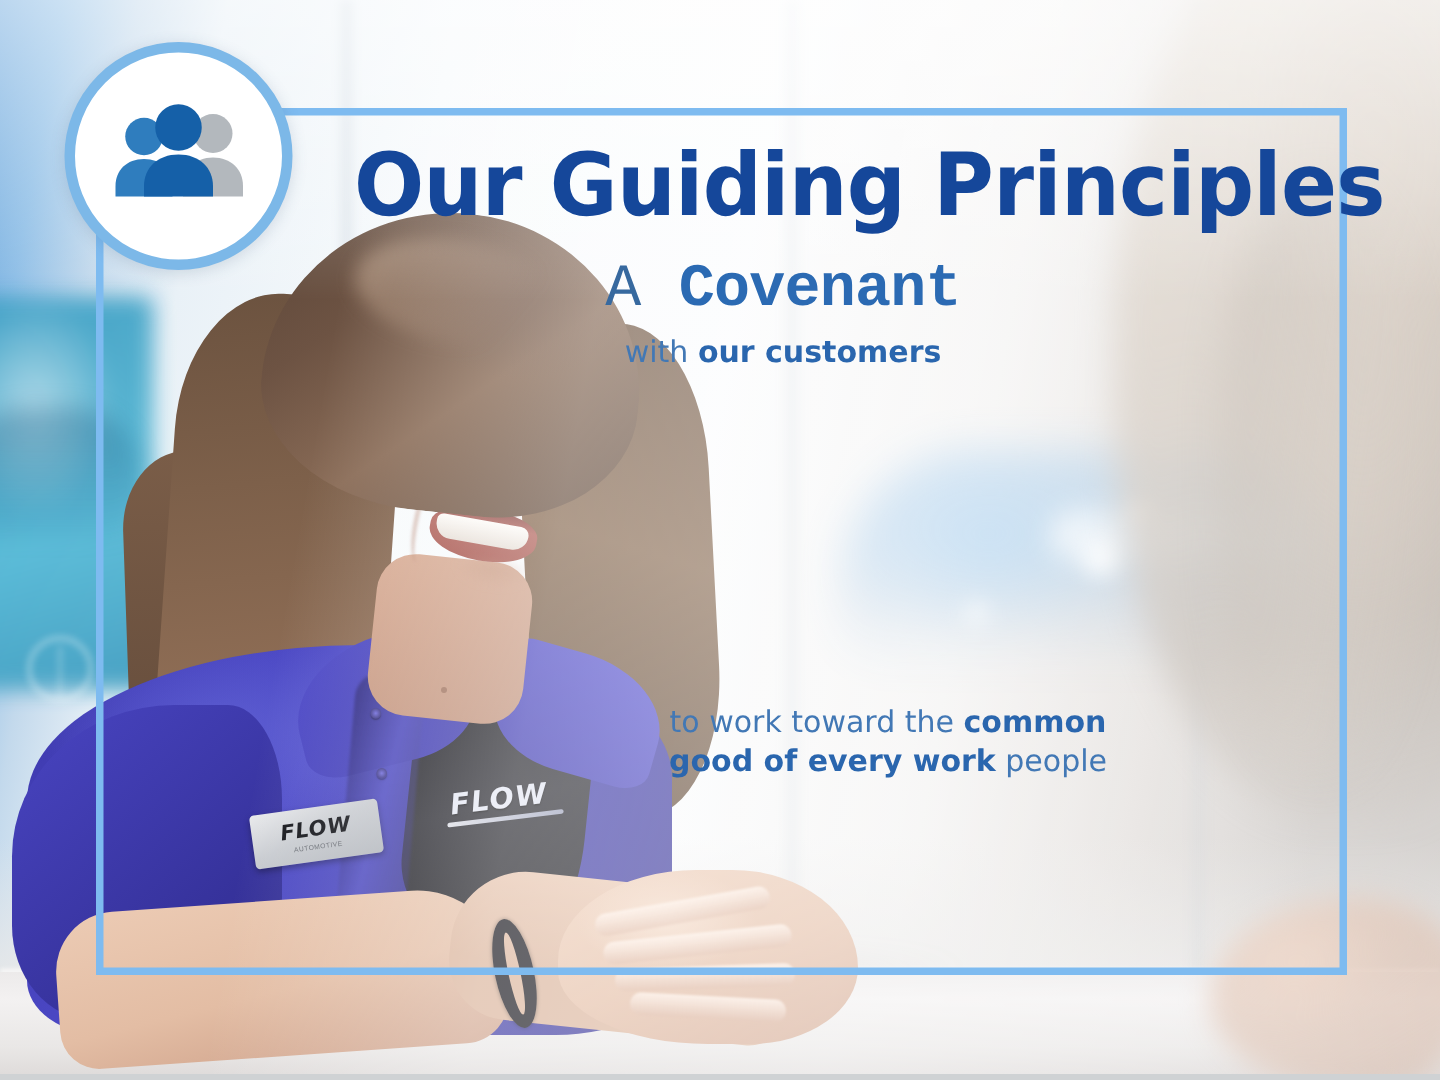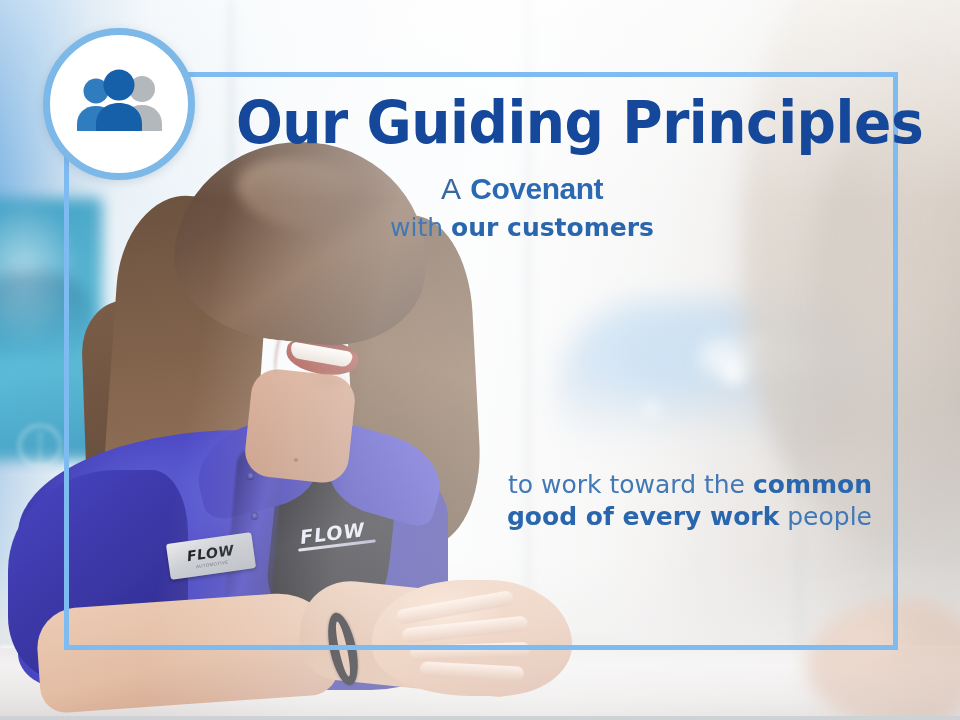--- a/index.html
+++ b/index.html
@@ -415,43 +415,43 @@
     line-height:1;
     letter-spacing:-.5px;
     color:#15479a;
     text-align:center;
     transform:scaleX(.95);
     white-space:nowrap;
   }
 
   .block{ position:absolute; text-align:center; }
   .headline{
-    font-family:Liberation Sans, sans-serif;
-    font-size:30px; line-height:1.02; white-space:nowrap;
+    font-family:Liberation Mono, monospace;
+    font-size:40px; line-height:1.02; white-space:nowrap;
     color:#2f6db4;
   }
   .headline .art{ font-weight:400; color:#37699f; letter-spacing:1px; }
   .headline .key{ font-weight:700; color:#2b6ab3; letter-spacing:-.5px; }
 
   .sub{
     font-family:"DejaVu Sans", sans-serif;
-    font-size:25px; line-height:1.28; color:#4278b5;
+    font-size:20px; line-height:1.28; color:#4278b5;
     margin-top:6px;
   }
   .sub b{ font-weight:700; color:#2a66ae; }
   .sub .ln{ display:block; white-space:nowrap; }
 
   
   #blk-covenant  { left:178px; top:102px; width:560px; }
   #blk-community { left:236px; top:222px; width:560px; }
   #blk-commitment{ left:248px; top:388px; width:560px; }
 
   #blk-covenant .sub   { margin-top:7px; }
   #blk-community .sub  { margin-top:8px; }
-  #blk-commitment .sub { margin-top:9px;text-align:right; }
+  #blk-commitment .sub { margin-top:9px; }
 </style>
 </head>
 <body>
 
 <div id="stage">
 
   <div class="photo">
     <div class="bg-base"></div>
     <div class="mullion m1"></div>
     <div class="mullion m2"></div>

